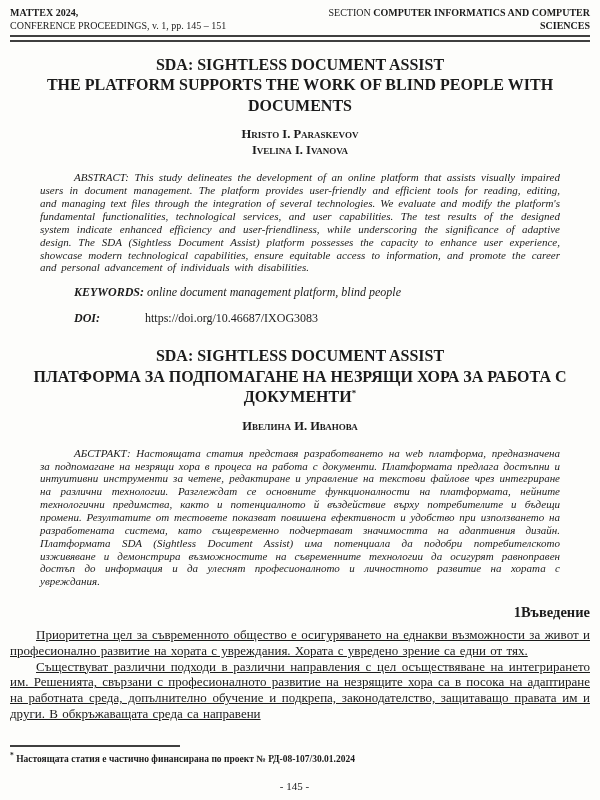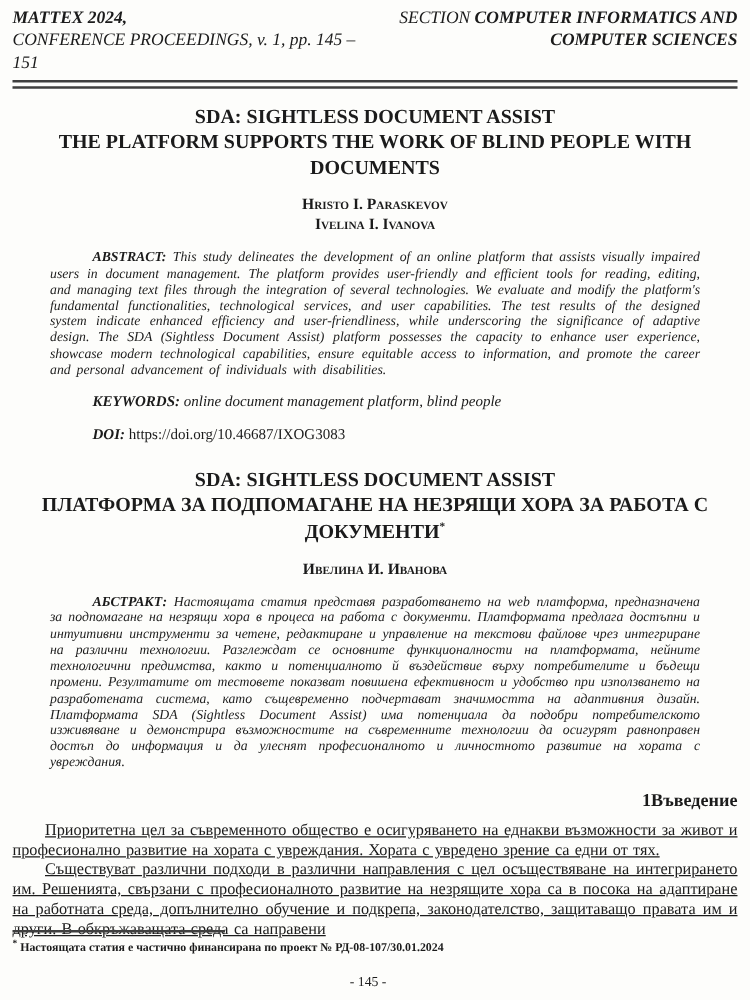--- a/index.html
+++ b/index.html
@@ -2,36 +2,36 @@
 <html><head>
 <meta charset="utf-8">
 <style>
   html,body { margin:0; padding:0; background:#e8e8e6; }
   .page {
     width:600px; height:800px; margin:0 auto; background:#fdfdfb;
     box-sizing:border-box; padding:6px 10px 0 10px; position:relative;
     font-family:"Liberation Serif", serif; color:#1b1b1b; overflow:hidden;
   }
   
-  .running-head { display:flex; justify-content:space-between; font-size:14px; line-height:1.3;font-style:italic; }
+  .running-head { display:flex; justify-content:space-between; font-size:10px; line-height:1.3; }
   .rh-left .bold, .rh-right .bold { font-weight:bold; }
   .rh-right { text-align:right; max-width:300px; }
   .double-rule { height:3px; border-top:2px solid #3f3f3f; border-bottom:2px solid #3f3f3f; margin-top:3px; }
 
   
   .paper-title { margin:13px 4px 0; text-align:center; font-weight:bold; font-size:16px; line-height:1.28; }
   .authors { margin-top:10px; text-align:center; font-weight:bold; font-variant:small-caps; font-size:12.5px; line-height:1.28; }
   sup.fn-mark { font-size:9px; font-weight:bold; }
 
   
   .abstract { margin:13px 30px 0; text-align:justify; font-style:italic; font-size:11px; line-height:1.17; text-indent:34px; word-spacing:2px; }
-  .abstract .lead { font-weight:bold; }
+  .abstract .lead { font-weight:normal; }
   .meta-line { margin:11px 30px 0; font-style:italic; font-size:12px; text-indent:34px; }
   .meta-line .lead { font-weight:bold; }
-  .doi-value { font-style:normal; }
+  .doi-value { font-style:normal;margin-left:42px; }
   .bg-block { margin-top:20px; }
 
   
   .section-heading { margin:16px 0 6px 0; font-size:14.5px; font-weight:bold;text-align:right; }
   .section-heading .sec-num { display:inline-block; width:34px; }
   .body-para { margin:0; text-align:justify; font-size:13px; line-height:1.21; text-indent:26px; word-spacing:1px;text-decoration:underline; }
 
   
   .footnote-area { position:absolute; left:10px; right:10px; bottom:36px; }
   .footnote-rule { width:170px; border-top:2px solid #3f3f3f; margin-bottom:4px; }

